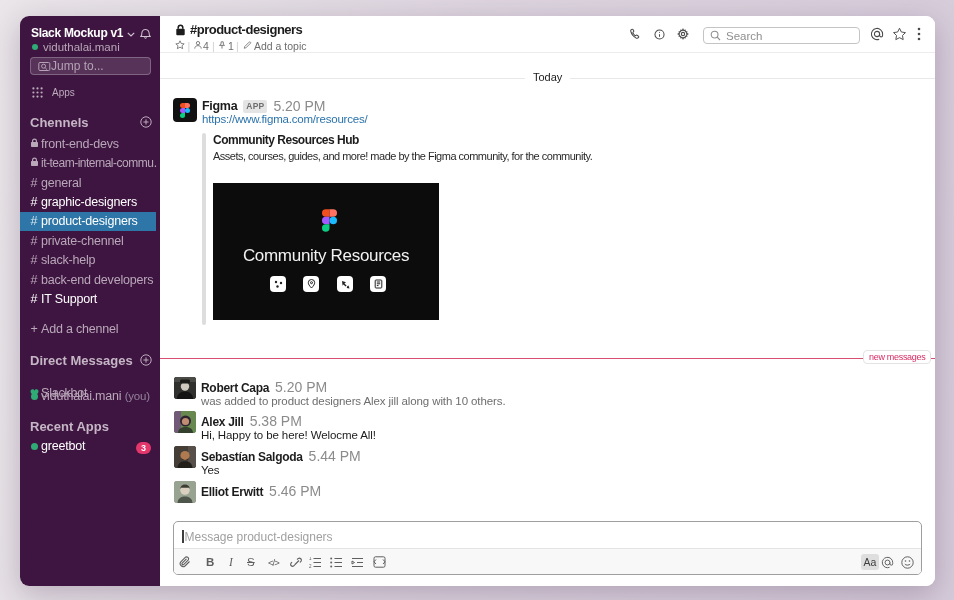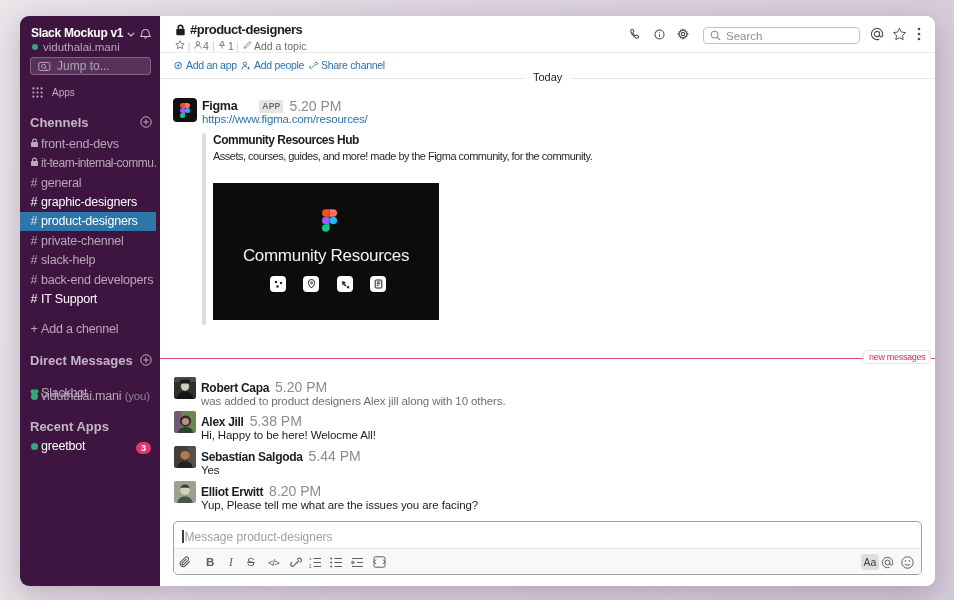--- a/index.html
+++ b/index.html
@@ -20,21 +20,21 @@
   background:#3e1541; color:#bcabbc; font-size:13px;
 }
 .sb-title { position:absolute; left:11px; top:10px; color:#fff; font-size:12px; font-weight:bold; letter-spacing:-0.3px; }
 .sb-bell { position:absolute; left:120px; top:11px; }
 .sb-presence { position:absolute; left:12px; top:25px; display:flex; align-items:center; }
 .dotgreen { width:7px; height:7px; border-radius:50%; background:#2fac76; display:inline-block; }
 .sb-presence span.nm { margin-left:5px; color:#b9a8b9; font-size:11.5px; }
 .jump { position:absolute; left:10px; top:41px; width:121px; height:18px;
   background:rgba(255,255,255,0.13); border:1px solid rgba(255,255,255,0.25);
   border-radius:4px; color:#b4a2b5; font-size:12px; display:flex; align-items:center; padding-left:7px; }
-.jump span { margin-left:6px; }
+.jump span { }
 .apps-row { position:absolute; left:12px; top:71px; display:flex; align-items:center; color:#bcabbc; }
 .apps-row span { margin-left:9px; font-size:10px; }
 .sb-h { position:absolute; left:10px; font-weight:bold; font-size:13px; color:#c5b6c5; }
 .cplus { position:absolute; left:120px; }
 .row { position:absolute; left:0; width:136px; height:19px; line-height:19px; padding-left:10px; color:#b9a8b9; font-size:12.5px; letter-spacing:-0.2px; white-space:nowrap; overflow:hidden; }
 .row .pfx { display:inline-block; width:8px; margin-right:3px; text-align:center; color:#b9a8b9; }
 .row.bold { color:#fff; font-weight:normal; }
 .row.bold .pfx { color:#fff; }
 .row.active { background:#2d76a7; color:#fff; }
 .row.active .pfx { color:#d8e6f0; }
@@ -57,21 +57,21 @@
 .hicons { position:absolute; top:0; left:469px; height:36px; display:flex; align-items:center; color:#4a4a4a; }
 .searchbox { position:absolute; left:543px; top:11px; width:157px; height:17px; border:1px solid #c4c4c4; border-radius:4px; display:flex; align-items:center; padding-left:6px; color:#8f8f8f; font-size:11.5px; }
 .searchbox span { margin-left:5px; }
 
 .msg-name { font-weight:bold; font-size:12.5px; letter-spacing:-0.3px; color:#1d1c1d; }
 .msg-time { font-size:14px; color:#8b8b8b; margin-left:6px; font-weight:normal; letter-spacing:0; }
 .avatar { position:absolute; width:22px; height:22px; border-radius:3px; overflow:hidden; }
 
 .fig-av { position:absolute; left:13px; top:82px; width:24px; height:24px; border-radius:4px; background:#111; display:flex; align-items:center; justify-content:center; }
 .fig-head { position:absolute; left:42px; top:82px; display:flex; align-items:center; }
-.app-badge { background:#e4e4e4; color:#6f6e6f; font-size:8.5px; font-weight:bold; border-radius:2px; padding:1.5px 3px; margin-left:22px; letter-spacing:0.2px; }
+.app-badge { background:#e4e4e4; color:#6f6e6f; font-size:8.5px; font-weight:bold; border-radius:2px; padding:1.5px 3px; margin-left:6px; letter-spacing:0.2px; }
 .fig-link { position:absolute; left:42px; top:97px; font-size:11.5px; letter-spacing:-0.2px; color:#2a72ab; }
 .quote-bar { position:absolute; left:42px; top:117px; width:4px; height:192px; background:#ddd; border-radius:4px; }
 .q-title { position:absolute; left:53px; top:117px; letter-spacing:-0.5px; font-size:12px; font-weight:bold; color:#1d1c1d; }
 .q-desc { position:absolute; left:53px; top:134px; font-size:11px; letter-spacing:-0.5px; color:#2b2a2b; }
 .card { position:absolute; left:53px; top:167px; width:226px; height:137px; background:#0c0c0c; }
 .card-title { position:absolute; left:0; top:63px; width:226px; text-align:center; color:#f2f2f2; font-size:17px; letter-spacing:-0.3px; }
 .cbtn { position:absolute; top:93px; width:16px; height:16px; background:#fff; border-radius:4px; display:flex; align-items:center; justify-content:center; }
 
 .newmsg-line { position:absolute; left:0; top:342px; width:775px; height:1px; background:#d94f74; }
 .newmsg-pill { position:absolute; left:703px; top:334px; background:#fff; border:1px solid #e3e3e3; border-radius:4px; font-size:9px; letter-spacing:-0.3px; padding:1px 5px; color:#d72b63; white-space:nowrap; }
@@ -223,35 +223,20 @@
         </svg>
       <svg style="margin-right:10px" width="15" height="14" viewBox="0 0 17 16" fill="none" stroke="#4a4a4a" stroke-width="1.1">
           <path d="M8.5 1.4 L10.6 5.7 L15.3 6.4 L11.9 9.7 L12.7 14.4 L8.5 12.2 L4.3 14.4 L5.1 9.7 L1.7 6.4 L6.4 5.7 Z"></path>
         </svg>
       <svg width="4" height="14" viewBox="0 0 4 14" fill="#4a4a4a">
           <circle cx="2" cy="2" r="1.3"></circle>
           <circle cx="2" cy="7" r="1.3"></circle>
           <circle cx="2" cy="12" r="1.3"></circle>
         </svg>
     </div>
-    <div class="links">
-      <span class="lk" style="left:14px;"><svg width="9" height="11" viewBox="0 0 13 13" fill="none" stroke="#2a72ab" stroke-width="1.3">
-            <circle cx="6" cy="6.5" r="4.8"></circle>
-            <path d="M6.8 3.8 L4.6 6.7 H7.4 L5.2 9.6" fill="none"></path>
-            <path d="M9.5 2 L10 3.5 L11.5 4 L10 4.5 L9.5 6 L9 4.5 L7.5 4 L9 3.5 Z" fill="#2a72ab" stroke="none"></path>
-          </svg>Add an app</span>
-      <span class="lk" style="left:81px;"><svg width="10" height="11" viewBox="0 0 14 13" fill="none" stroke="#2a72ab" stroke-width="1.3">
-            <circle cx="5.5" cy="4" r="2.3"></circle>
-            <path d="M1.5 12 C1.5 9.2 3.3 7.6 5.5 7.6 C6.6 7.6 7.6 8 8.3 8.7"></path>
-            <path d="M10.5 8.2 V12 M8.6 10.1 H12.4"></path>
-          </svg>Add people</span>
-      <span class="lk" style="left:149px;"><svg width="9" height="11" viewBox="0 0 13 13" fill="none" stroke="#2a72ab" stroke-width="1.3">
-            <path d="M5.5 7.5 L9.5 3.5 M7.8 2.6 L9.6 0.9 A2.2 2.2 0 0 1 12.1 3.4 L10.4 5.2 M5.2 7.9 L3.4 9.6 A2.2 2.2 0 0 1 0.9 7.1 L2.6 5.4" transform="translate(0,1)"></path>
-          </svg>Share channel</span>
-    </div>
     <div class="today-line"></div>
     <div class="today-lbl">Today</div>
 
     <div class="fig-av">
       <svg width="10" height="15" viewBox="0 0 38 57">
         <path fill="#f24e1e" d="M19 0H9.5a9.5 9.5 0 0 0 0 19H19Z"></path>
         <path fill="#ff7262" d="M19 0h9.5a9.5 9.5 0 0 1 0 19H19Z"></path>
         <path fill="#a259ff" d="M19 19H9.5a9.5 9.5 0 0 0 0 19H19Z"></path>
         <path fill="#1abcfe" d="M19 28.5A9.5 9.5 0 1 1 28.5 38 9.5 9.5 0 0 1 19 28.5Z"></path>
         <path fill="#0acf83" d="M19 38H9.5a9.5 9.5 0 1 0 9.5 9.5Z"></path>
@@ -336,22 +321,21 @@
         </svg></div>
     <div class="m-name" style="left:41px; top:432px;">Sebastían Salgoda<span class="msg-time">5.44 PM</span></div>
     <div class="m-text" style="left:41px; top:448px;">Yes</div>
 
     <div class="avatar" style="left:14px; top:465px; background:#8f9a88;"><svg width="22" height="22" viewBox="0 0 22 22">
           <rect width="22" height="22" fill="#99a392"></rect>
           <circle cx="11" cy="9" r="4.8" fill="#d9cfc0"></circle>
           <path d="M6.2 8.2 C6.2 5.4 8.2 3.6 11 3.6 C13.8 3.6 15.8 5.4 15.8 8.2 L15 6.8 H7 Z" fill="#3c3c34"></path>
           <path d="M3.5 22 C3.5 17.2 7.5 15.4 11 15.4 C14.5 15.4 18.5 17.2 18.5 22 Z" fill="#4e554a"></path>
         </svg></div>
-    <div class="m-name" style="left:41px; top:467px;">Elliot Erwitt<span class="msg-time">8.20 PM</span></div>
-    <div class="m-text" style="left:41px; top:483px;">Yup, Please tell me what are the issues you are facing?</div>
+    <div class="m-name" style="left:41px; top:467px;">Elliot Erwitt<span class="msg-time">5.46 PM</span></div>
 
     <div class="inputbox">
       <div class="ph"><span class="cursor"></span>Message product-designers</div>
       <div class="toolbar">
         <span class="tb" style="left:5px;">
             <svg width="12" height="13" viewBox="0 0 12 13" fill="none" stroke="#5f5f5f" stroke-width="1.1">
               <path d="M10.5 5.5 L6 10 a3 3 0 0 1-4.2-4.2 L6.3 1.3 a2 2 0 0 1 2.8 2.8 L4.6 8.6 a1 1 0 0 1-1.4-1.4 L7.5 2.9"></path>
             </svg>
           </span>
         <span class="tb" style="left:32px; font-weight:bold; font-size:11.5px;">B</span>

